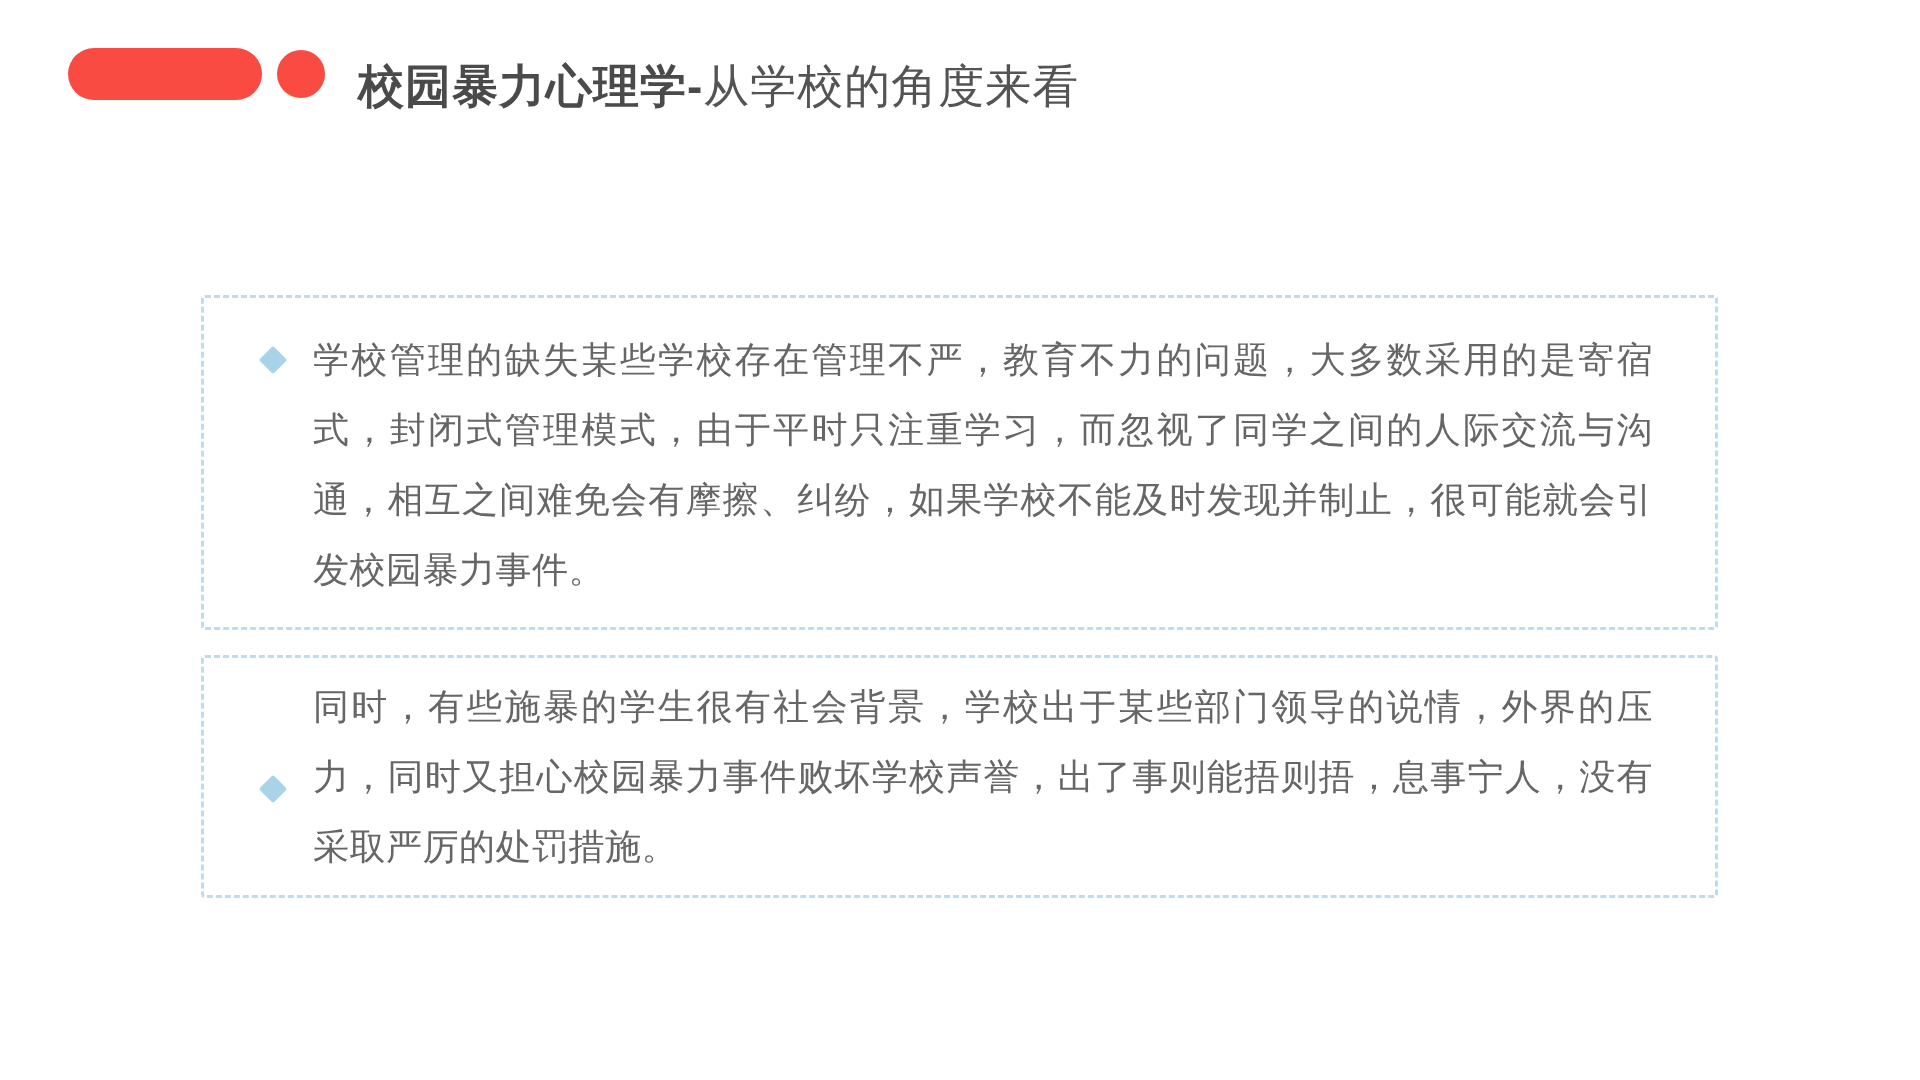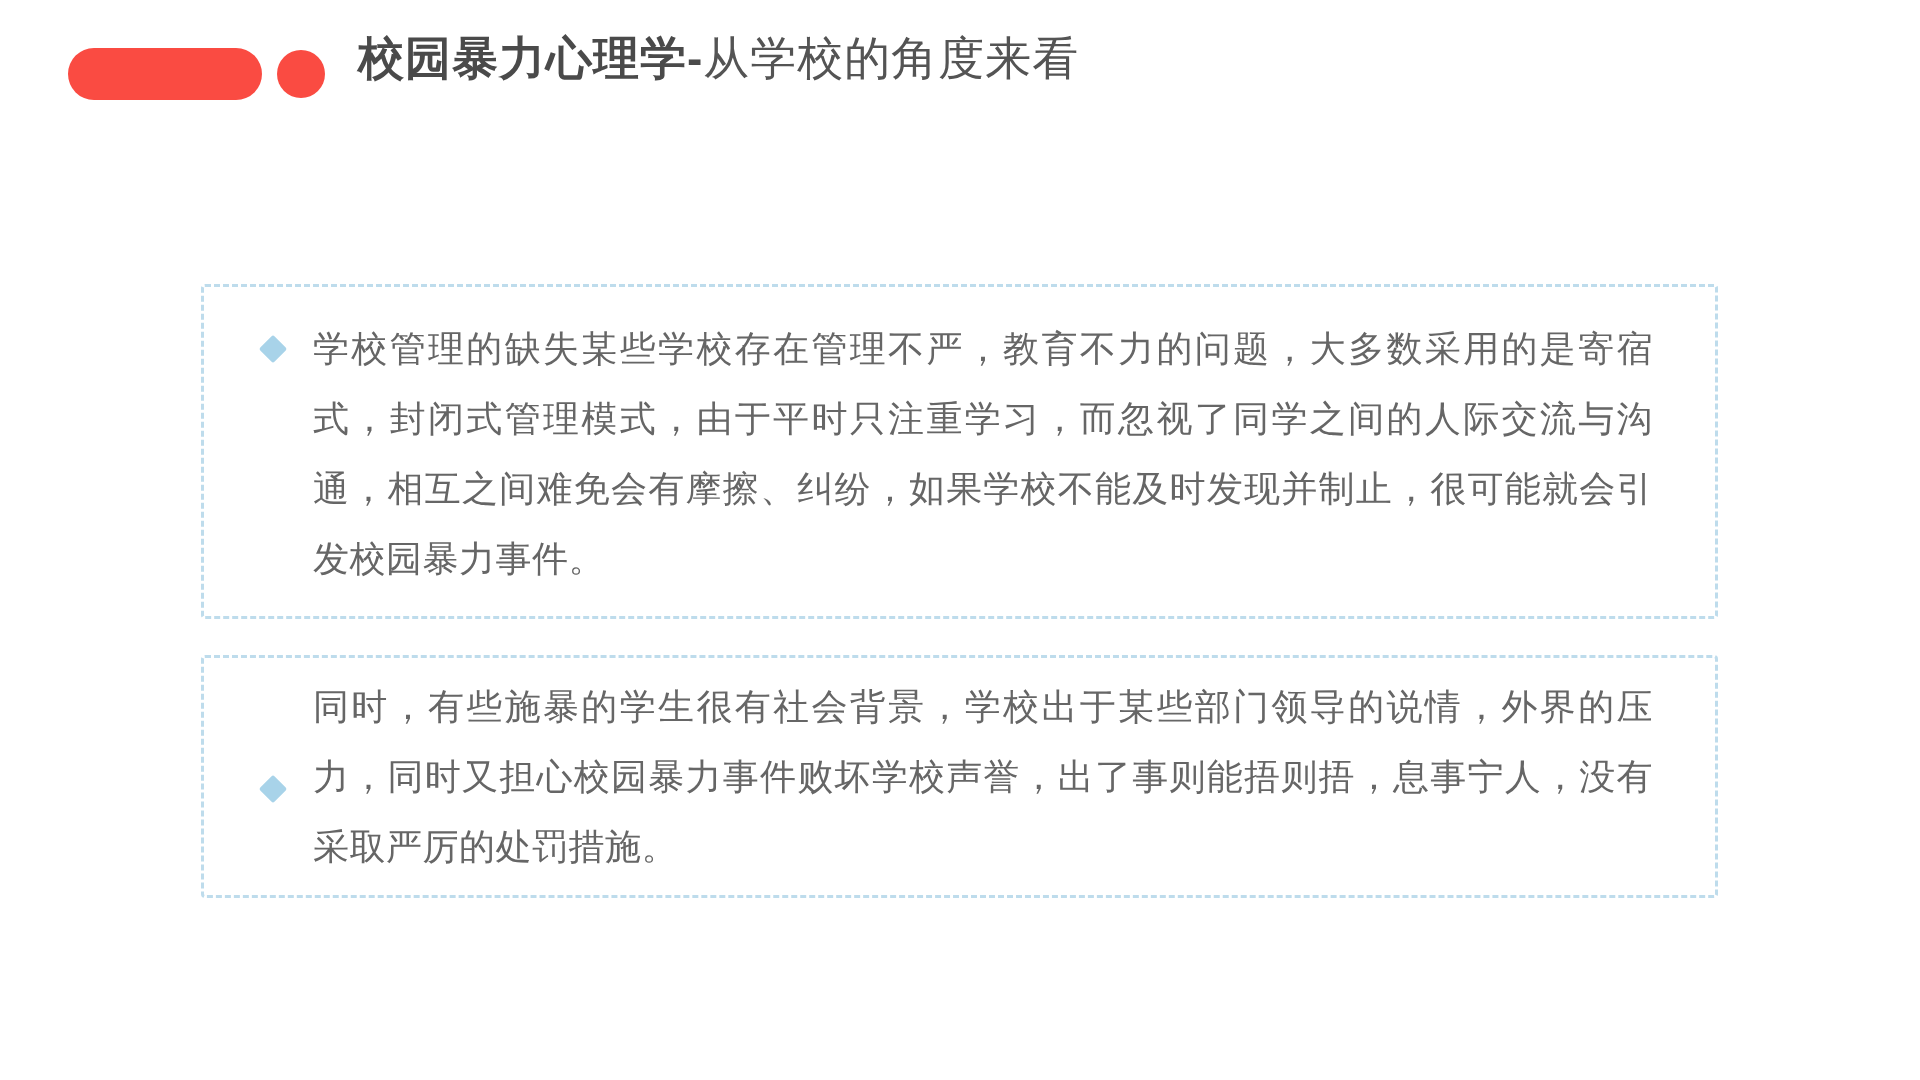--- a/index.html
+++ b/index.html
@@ -18,42 +18,42 @@
     border-radius: 26px;
     background: #FA4B42;
   }
   .deco-dot {
     position: absolute; left: 277px; top: 50px;
     width: 48px; height: 48px;
     border-radius: 50%;
     background: #FA4B42;
   }
   .slide-title {
-    position: absolute; left: 358px; top: 28px;
+    position: absolute; left: 358px; top: 56px;
     height: 60px; line-height: 60px;
     font-size: 46px;
     color: #4F4F4F;
     letter-spacing: 1px;
     white-space: nowrap;
   }
   .slide-title .t-primary { font-weight: 700; color: #4A4A4A; }
   .slide-title .t-secondary { font-weight: 400; color: #545454; }
 
   
   .content-box {
     position: absolute;
     left: 201px;
     width: 1517px;
     border: 3px dashed #BEDCEC;
     border-radius: 4px;
     background: #ffffff;
     display: flex;
     align-items: flex-start;
   }
-  .box-1 { top: 284px; height: 335px; padding: 27px 62px 24px 57px; }
+  .box-1 { top: 295px; height: 335px; padding: 27px 62px 24px 57px; }
   .box-2 { top: 655px; height: 243px; padding: 16px 62px 16px 57px; align-items: center; }
 
   .bullet-diamond {
     flex: 0 0 auto;
     width: 20px; height: 20px;
     margin: 25px 18px 0 2px;
     background: #A8D3E9;
     border-radius: 2px;
     transform: rotate(45deg);
   }

